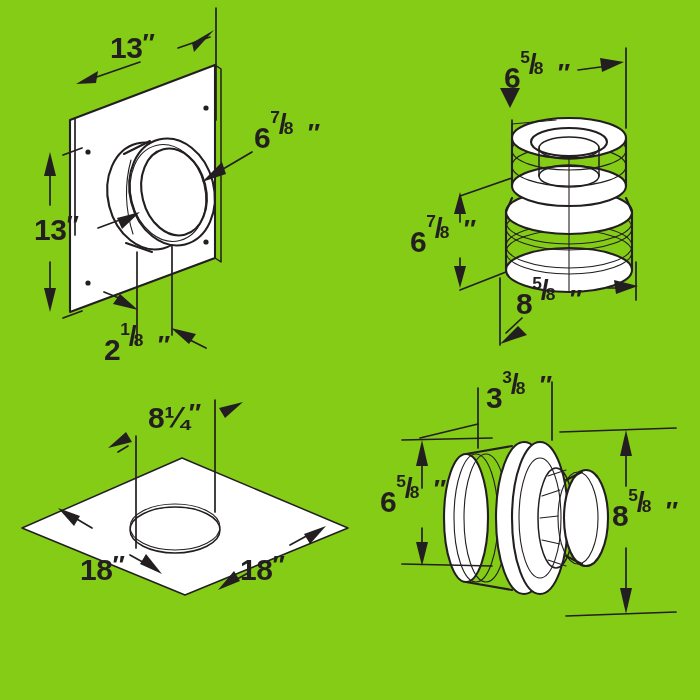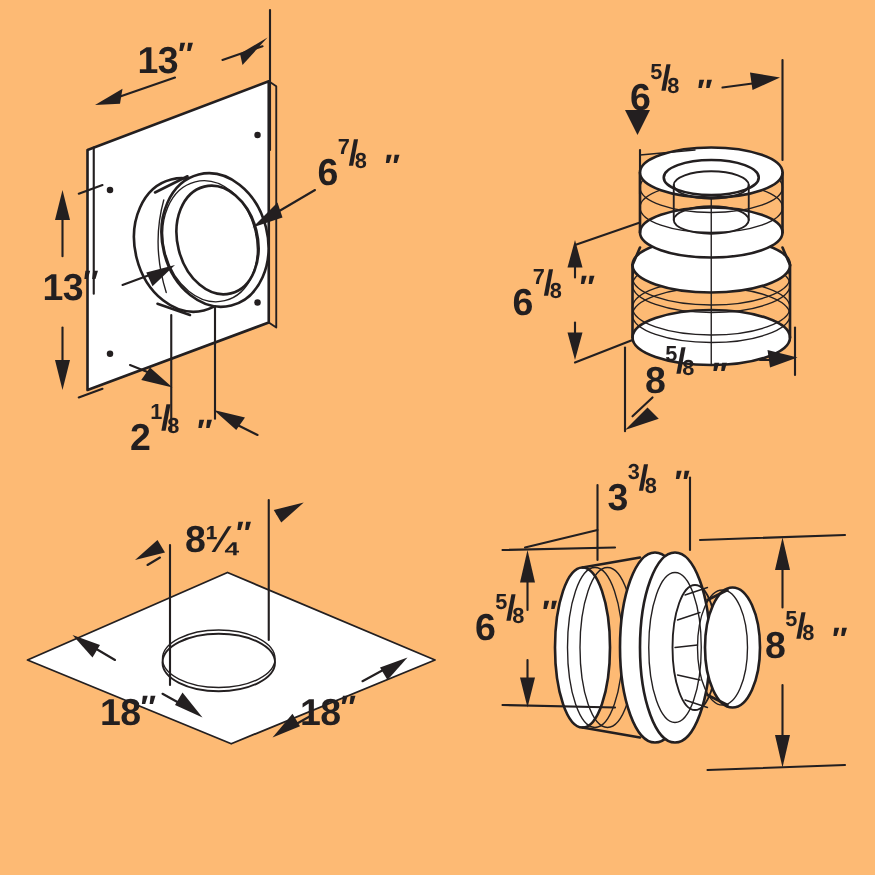--- a/index.html
+++ b/index.html
@@ -8,21 +8,21 @@
     padding: 0;
     background: #ffffff;
   }
   body {
     font-family: "Liberation Sans", sans-serif;
   }
   #diagram-root {
     position: relative;
     width: 700px;
     height: 700px;
-    background: #fdba74;
+    background: #84cc16;
     overflow: hidden;
   }
   svg.art {
     position: absolute;
     top: 0;
     left: 0;
     width: 700px;
     height: 700px;
   }
   .ln {
@@ -347,21 +347,21 @@
   </div>
 
   <div class="dim inch-high" style="left:410px; top:222px;">
     <span class="whole">6</span><span class="frac"><span class="num">7</span><span class="sl">/</span><span class="den">8</span></span><span class="inch">″</span>
   </div>
 
   <div class="dim" style="left:516px; top:284px;">
     <span class="whole">8</span><span class="frac"><span class="num">5</span><span class="sl">/</span><span class="den">8</span></span><span class="inch">″</span>
   </div>
 
-  <div class="dim" style="left:148px; top:413px;">
+  <div class="dim" style="left:148px; top:400px;">
     <span class="whole">8</span><span class="vulgar">¼</span><span class="inch">″</span>
   </div>
 
   <div class="dim" style="left:80px; top:552px;">
     <span class="whole">18</span><span class="inch">″</span>
   </div>
 
   <div class="dim" style="left:240px; top:552px;">
     <span class="whole">18</span><span class="inch">″</span>
   </div>

